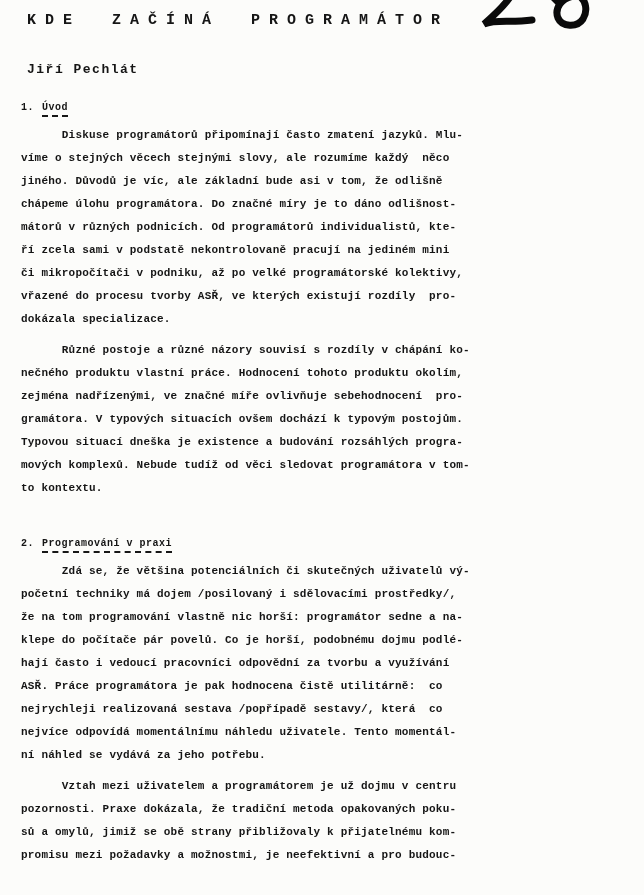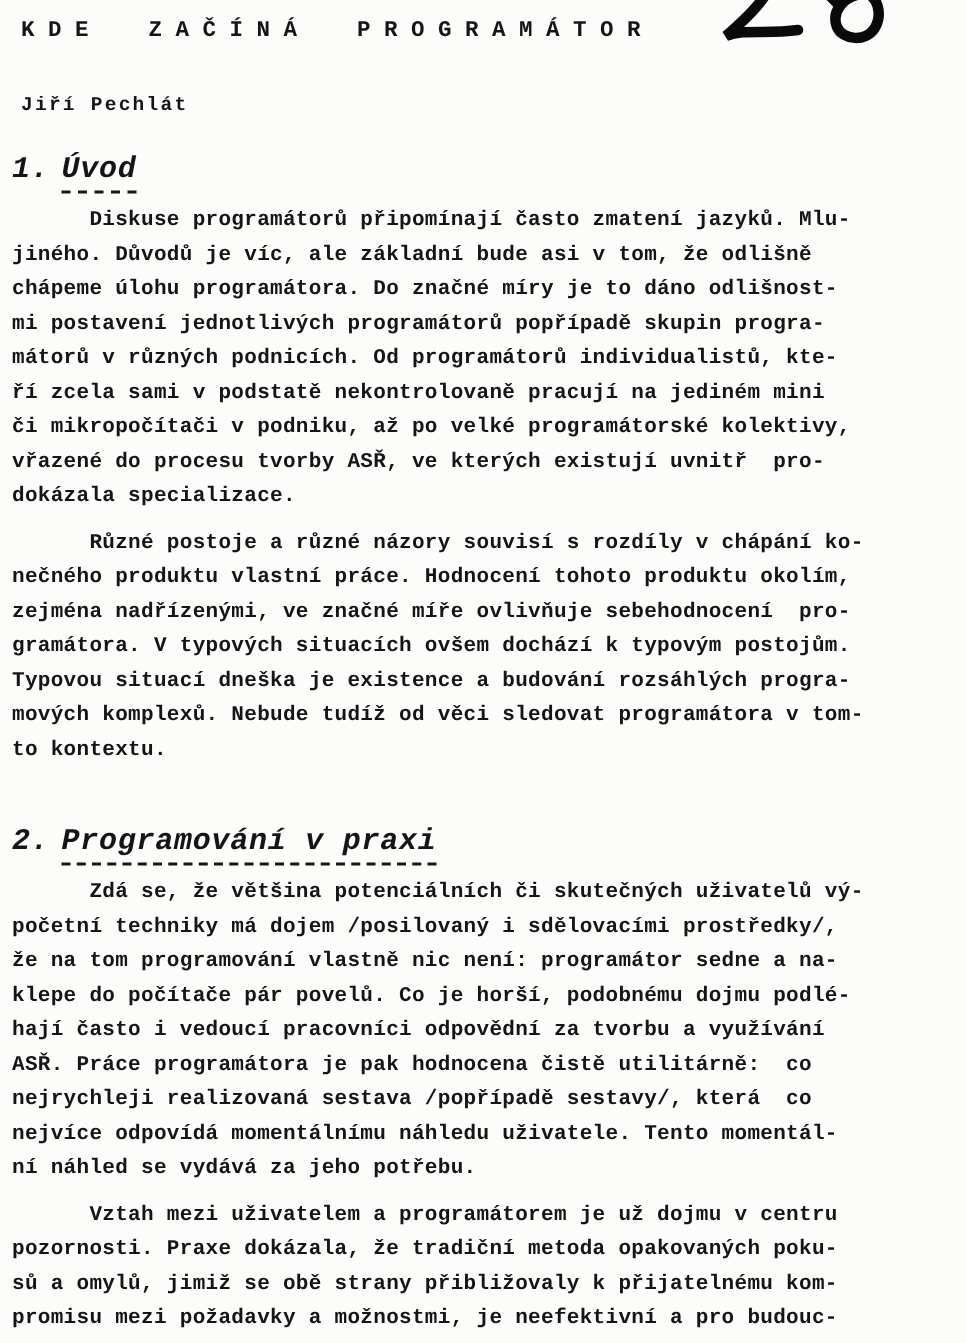--- a/index.html
+++ b/index.html
@@ -12,21 +12,21 @@
     overflow: hidden;
     background: #fcfcfa;
     color: #151515;
     font-family: "Liberation Mono", "DejaVu Sans Mono", monospace;
     -webkit-font-smoothing: none;
   }
   .page {
     position: relative;
     width: 644px;
     height: 895px;
-    padding: 6px 4px 0 8px;
+    padding: 6px 4px 0 21px;
     box-sizing: border-box;
   }
   .doc-title {
     margin: 6px 0 0 6px;
     font-size: 15px;
     font-weight: bold;
     letter-spacing: 9px;
     word-spacing: 13px;
     white-space: nowrap;
   }
@@ -38,44 +38,43 @@
     height: 34px;
   }
   .author {
     margin: 33px 0 0 6px;
     font-size: 13px;
     font-weight: bold;
     letter-spacing: 1.5px;
   }
   .heading {
     margin: 25px 0 0 0;
-    font-size: 20px;
+    font-size: 10px;
     font-weight: bold;
     letter-spacing: 0.5px;
-    font-style: italic;
   }
   .heading .num {
     margin-right: 8px;
   }
   .heading .underlined {
     display: inline-block;
     border-bottom: 2px dashed #171717;
     padding-bottom: 2px;
   }
   .heading-2 {
     margin-top: 38px;
   }
   .para {
     margin: 8px 0 0 0;
   }
   .para.first-after-heading {
     margin-top: 7px;
   }
   .line {
-    font-size: 14px;
+    font-size: 11px;
     font-weight: bold;
     line-height: 23px;
     height: 23px;
     white-space: pre;
     letter-spacing: 0.2px;
   }
 </style>
 </head>
 <body>
 
@@ -90,43 +89,43 @@
       <path d="M96,-4 C84,-2 76,8 80,18 C84,27 99,28 105,19 C110,11 108,0 101,-4"></path>
     </g>
   </svg>
 
   <div class="author">Jiří Pechlát</div>
 
   <div id="doc-body">
       <div class="heading heading-1"><span class="num">1.</span><span class="underlined">Úvod</span></div>
       <div class="para first-after-heading">
         <div class="line">      Diskuse programátorů připomínají často zmatení jazyků. Mlu-</div>
+        <div class="line">víme o stejných věcech stejnými slovy, ale rozumíme každý  něco</div>
         <div class="line">jiného. Důvodů je víc, ale základní bude asi v tom, že odlišně</div>
         <div class="line">chápeme úlohu programátora. Do značné míry je to dáno odlišnost-</div>
-        <div class="line">mi postavení jednotlivých programátorů popřípadě skupin progra-</div>
         <div class="line">mátorů v různých podnicích. Od programátorů individualistů, kte-</div>
         <div class="line">ří zcela sami v podstatě nekontrolovaně pracují na jediném mini</div>
         <div class="line">či mikropočítači v podniku, až po velké programátorské kolektivy,</div>
-        <div class="line">vřazené do procesu tvorby ASŘ, ve kterých existují uvnitř  pro-</div>
+        <div class="line">vřazené do procesu tvorby ASŘ, ve kterých existují rozdíly  pro-</div>
         <div class="line">dokázala specializace.</div>
       </div>
       <div class="para">
         <div class="line">      Různé postoje a různé názory souvisí s rozdíly v chápání ko-</div>
         <div class="line">nečného produktu vlastní práce. Hodnocení tohoto produktu okolím,</div>
         <div class="line">zejména nadřízenými, ve značné míře ovlivňuje sebehodnocení  pro-</div>
         <div class="line">gramátora. V typových situacích ovšem dochází k typovým postojům.</div>
         <div class="line">Typovou situací dneška je existence a budování rozsáhlých progra-</div>
         <div class="line">mových komplexů. Nebude tudíž od věci sledovat programátora v tom-</div>
         <div class="line">to kontextu.</div>
       </div>
       <div class="heading heading-2"><span class="num">2.</span><span class="underlined">Programování v praxi</span></div>
       <div class="para first-after-heading">
         <div class="line">      Zdá se, že většina potenciálních či skutečných uživatelů vý-</div>
         <div class="line">početní techniky má dojem /posilovaný i sdělovacími prostředky/,</div>
-        <div class="line">že na tom programování vlastně nic není: programátor sedne a na-</div>
+        <div class="line">že na tom programování vlastně nic horší: programátor sedne a na-</div>
         <div class="line">klepe do počítače pár povelů. Co je horší, podobnému dojmu podlé-</div>
         <div class="line">hají často i vedoucí pracovníci odpovědní za tvorbu a využívání</div>
         <div class="line">ASŘ. Práce programátora je pak hodnocena čistě utilitárně:  co</div>
         <div class="line">nejrychleji realizovaná sestava /popřípadě sestavy/, která  co</div>
         <div class="line">nejvíce odpovídá momentálnímu náhledu uživatele. Tento momentál-</div>
         <div class="line">ní náhled se vydává za jeho potřebu.</div>
       </div>
       <div class="para">
         <div class="line">      Vztah mezi uživatelem a programátorem je už dojmu v centru</div>
         <div class="line">pozornosti. Praxe dokázala, že tradiční metoda opakovaných poku-</div>

